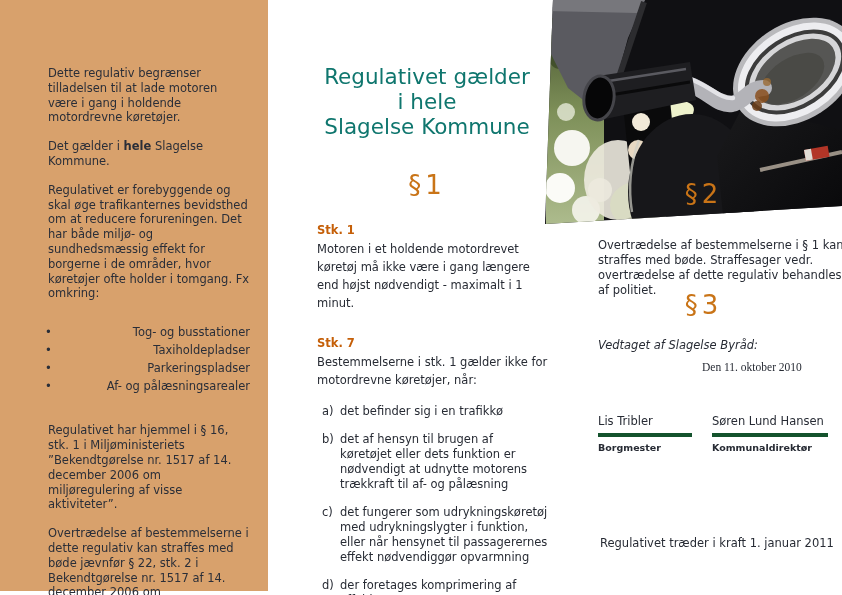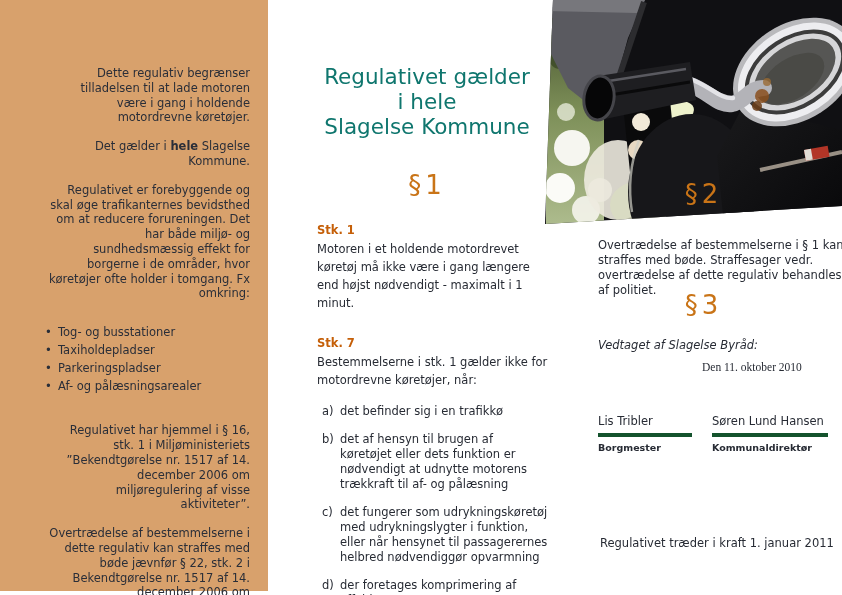--- a/index.html
+++ b/index.html
@@ -7,24 +7,24 @@
     position:relative; width:842px; height:595px; background:#ffffff;
     overflow:hidden; font-family:"DejaVu Sans","Liberation Sans",sans-serif;
     color:#272b34; box-shadow:0 0 0 1px #b5b5b5;
   }
   
   .left-panel {
     position:absolute; left:0; top:0; width:268px; height:591px;
     background:#d8a16c; box-sizing:border-box;
     padding:66px 18px 0 36px; font-size:11.5px; line-height:14.8px; color:#2a2e38;
   }
-  .left-panel p { margin:0 0 14px 12px;text-align:right; }
+  .left-panel p { margin:0 0 14px 12px; }
   .left-panel p.pre-list { margin-bottom:24px; }
   .left-panel ul { list-style:none; margin:0 0 30px 0; padding:0 0 0 9px; }
-  .left-panel li { position:relative; padding-left:13px; margin-bottom:3px; }
+  .left-panel li { position:relative; padding-left:13px; margin-bottom:3px;text-align:right; }
   .left-panel li::before { content:"•"; position:absolute; left:0; top:0; }
   .bold { font-weight:bold; }
   
   .mid-col { position:absolute; left:306px; top:0; width:242px; font-size:11.5px; line-height:18px; }
   .mid-title { margin-top:64px; text-align:center; color:#0f766e; font-size:21.5px; line-height:25px; }
   .section-mark { text-align:center; color:#c97417; font-size:26px; line-height:28px; letter-spacing:4px; }
   .mark-1 { margin-top:32px; }
   .stk-label { margin:24px 0 0 11px; color:#c55f08; font-weight:bold; font-size:11.5px; line-height:14px; }
   .stk-text { margin:3px 0 0 11px; }
   .items { margin-top:15px; }
@@ -82,21 +82,21 @@
       <div class="item">
           <span class="k">a)</span>
           <span class="t">det befinder sig i en trafikkø</span>
         </div>
       <div class="item">
           <span class="k">b)</span>
           <span class="t">det af hensyn til brugen af køretøjet eller dets funktion er nødvendigt at udnytte motorens trækkraft til af- og pålæsning</span>
         </div>
       <div class="item">
           <span class="k">c)</span>
-          <span class="t">det fungerer som udrykningskøretøj med udrykningslygter i funktion, eller når hensynet til passagerernes helbred nødvendiggør opvarmning</span>
+          <span class="t">det fungerer som udrykningskøretøj med udrykningslygter i funktion, eller når hensynet til passagerernes effekt nødvendiggør opvarmning</span>
         </div>
       <div class="item">
           <span class="k">d)</span>
           <span class="t">der foretages komprimering af affald</span>
         </div>
 
     </div>
   </div>
 
   <div class="right-region">

